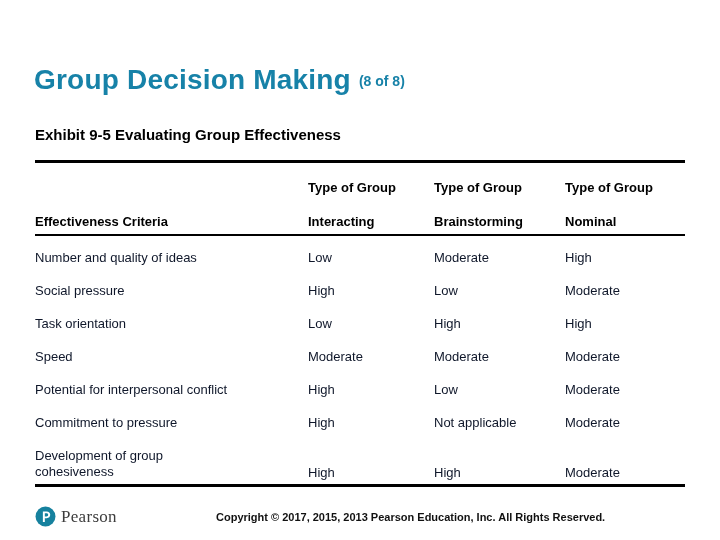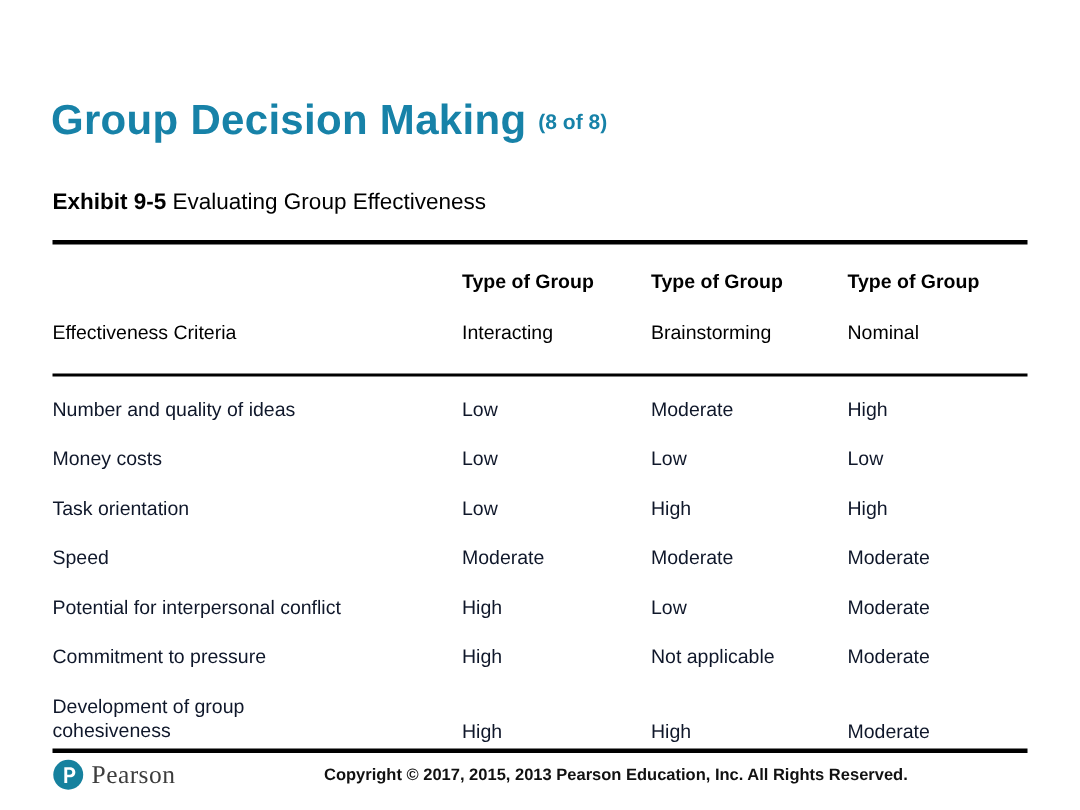--- a/index.html
+++ b/index.html
@@ -53,21 +53,21 @@
     left: 35px;
     top: 126px;
     font-size: 15px;
     color: #000;
     white-space: nowrap;
   }
   .exhibit-label {
     font-weight: bold;
   }
   .exhibit-text {
-    font-weight: normal;
+    font-weight: bold;
   }
 
   
   .table-wrap {
     position: absolute;
     left: 35px;
     top: 160px;
     width: 650px;
   }
   .rule-top {
@@ -107,24 +107,24 @@
     height: 32px;
     font-size: 13px;
     font-weight: bold;
     color: #000;
     vertical-align: bottom;
     padding-bottom: 4px;
   }
   tr.colhead-row td {
     height: 30px;
     font-size: 13px;
-    font-weight: normal;
+    font-weight: bold;
     color: #000;
     vertical-align: bottom;
-    padding-bottom: 20px;
+    padding-bottom: 5px;
   }
   tr.data-row td {
     height: 29px;
     vertical-align: bottom;
     padding-bottom: 4px;
   }
   tr.data-row.tall td {
     height: 46px;
   }
   .crit-two-line {
@@ -218,24 +218,24 @@
           <col class="c4">
       </colgroup>
       <tbody>
         <tr class="data-row">
           <td>Number and quality of ideas</td>
           <td>Low</td>
           <td>Moderate</td>
           <td>High</td>
         </tr>
         <tr class="data-row">
-          <td>Money costs</td>
-          <td>Low</td>
-          <td>Low</td>
-          <td>Low</td>
+          <td>Social pressure</td>
+          <td>High</td>
+          <td>Low</td>
+          <td>Moderate</td>
         </tr>
         <tr class="data-row">
           <td>Task orientation</td>
           <td>Low</td>
           <td>High</td>
           <td>High</td>
         </tr>
         <tr class="data-row">
           <td>Speed</td>
           <td>Moderate</td>

